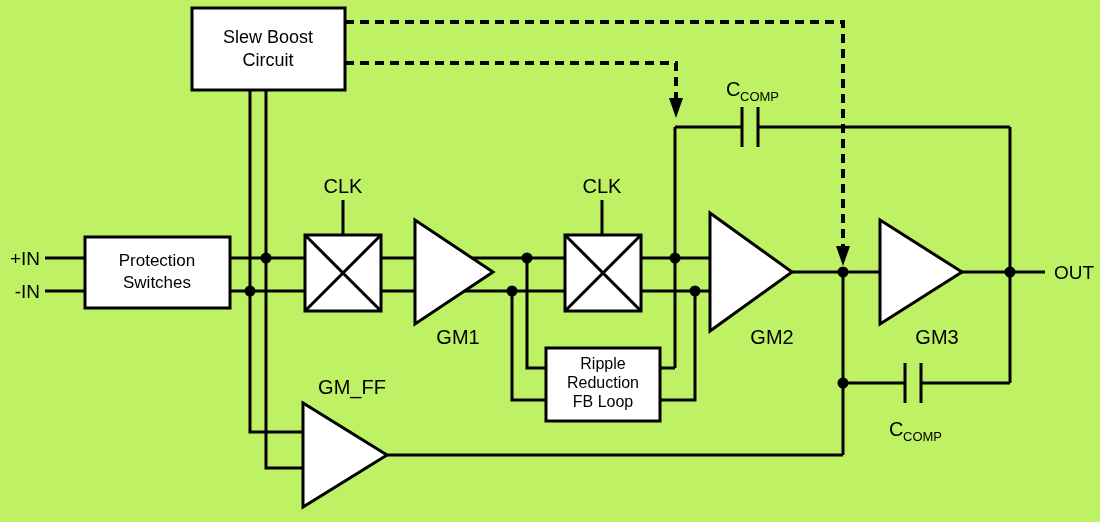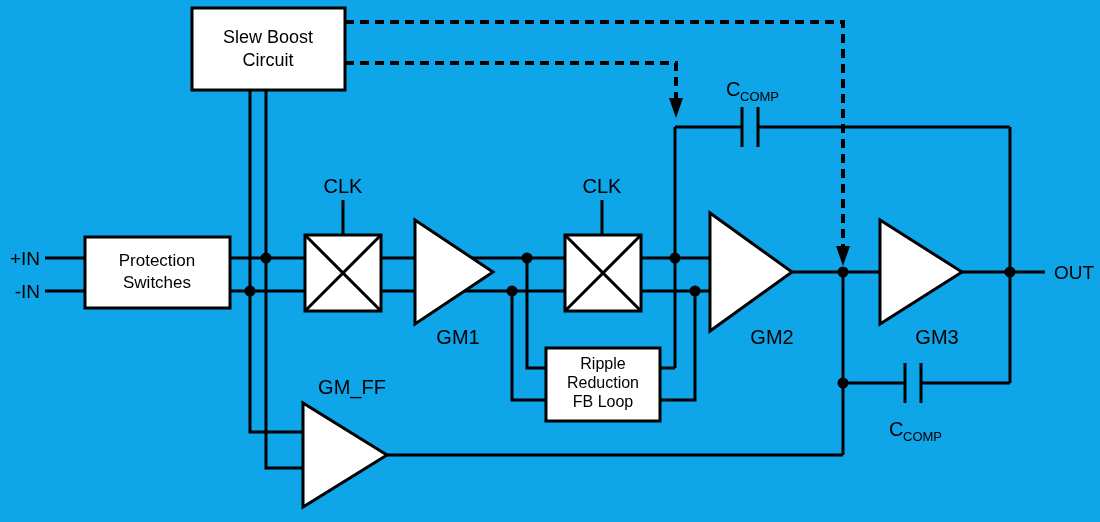--- a/index.html
+++ b/index.html
@@ -1,16 +1,16 @@
 <!DOCTYPE html>
 <html><head>
 <meta charset="utf-8">
 <style>
   html,body{margin:0;padding:0;background:#ffffff;}
-  .stage{position:relative;width:1100px;height:522px;background:#0ea5e9;overflow:hidden;}
+  .stage{position:relative;width:1100px;height:522px;background:#bef264;overflow:hidden;}
   svg text{font-family:"Liberation Sans","DejaVu Sans",sans-serif;fill:#000000;}
   .mid{text-anchor:middle;}
   .end{text-anchor:end;}
   .f13{font-size:13px;}
   .f16{font-size:16px;}
   .f17{font-size:17px;}
   .f18{font-size:18px;}
   .f19{font-size:19px;}
   .f20{font-size:20px;}
   .w{stroke:#000000;stroke-width:3;fill:none;stroke-linecap:butt;}

